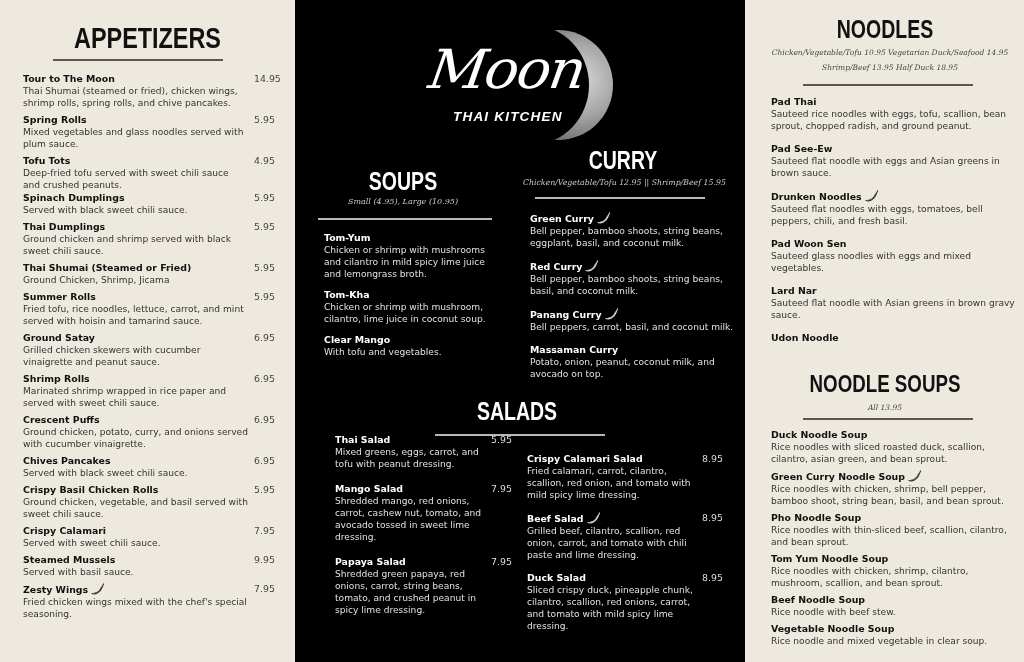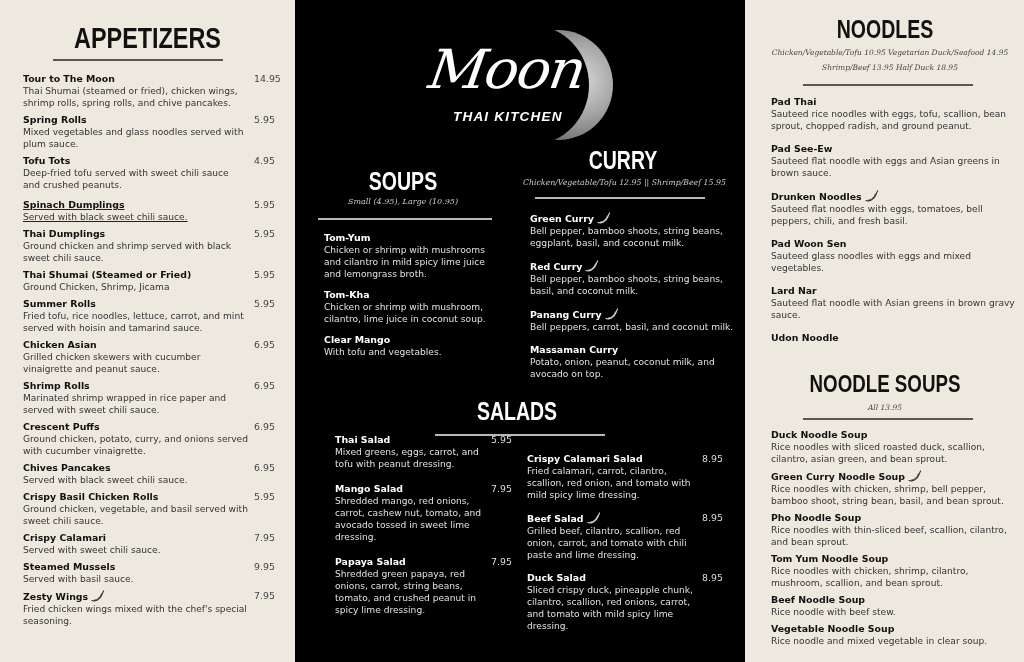--- a/index.html
+++ b/index.html
@@ -114,42 +114,42 @@
       <div class="item" style="margin-top: 5px;">
         <div class="item-name"><span>Spring Rolls</span></div>
         <div class="item-desc" style="width: 225px;">Mixed vegetables and glass noodles served with plum sauce.</div>
         <div class="item-price" style="left: 231px;">5.95</div>
       </div>
       <div class="item" style="margin-top: 5px;">
         <div class="item-name"><span>Tofu Tots</span></div>
         <div class="item-desc" style="width: 225px;">Deep-fried tofu served with sweet chili sauce and crushed peanuts.</div>
         <div class="item-price" style="left: 231px;">4.95</div>
       </div>
-      <div class="item" style="margin-top: 8px; text-decoration: underline;">
+      <div class="item" style="margin-top: 1px;">
         <div class="item-name"><span>Spinach Dumplings</span></div>
         <div class="item-desc" style="width: 225px;">Served with black sweet chili sauce.</div>
         <div class="item-price" style="left: 231px;">5.95</div>
       </div>
       <div class="item" style="margin-top: 5px;">
         <div class="item-name"><span>Thai Dumplings</span></div>
         <div class="item-desc" style="width: 225px;">Ground chicken and shrimp served with black sweet chili sauce.</div>
         <div class="item-price" style="left: 231px;">5.95</div>
       </div>
       <div class="item" style="margin-top: 5px;">
         <div class="item-name"><span>Thai Shumai (Steamed or Fried)</span></div>
         <div class="item-desc" style="width: 225px;">Ground Chicken, Shrimp, Jicama</div>
         <div class="item-price" style="left: 231px;">5.95</div>
       </div>
       <div class="item" style="margin-top: 5px;">
         <div class="item-name"><span>Summer Rolls</span></div>
         <div class="item-desc" style="width: 225px;">Fried tofu, rice noodles, lettuce, carrot, and mint served with hoisin and tamarind sauce.</div>
         <div class="item-price" style="left: 231px;">5.95</div>
       </div>
       <div class="item" style="margin-top: 5px;">
-        <div class="item-name"><span>Chicken Asian</span></div>
+        <div class="item-name"><span>Ground Satay</span></div>
         <div class="item-desc" style="width: 225px;">Grilled chicken skewers with cucumber vinaigrette and peanut sauce.</div>
         <div class="item-price" style="left: 231px;">6.95</div>
       </div>
       <div class="item" style="margin-top: 5px;">
         <div class="item-name"><span>Shrimp Rolls</span></div>
         <div class="item-desc" style="width: 225px;">Marinated shrimp wrapped in rice paper and served with sweet chili sauce.</div>
         <div class="item-price" style="left: 231px;">6.95</div>
       </div>
       <div class="item" style="margin-top: 5px;">
         <div class="item-name"><span>Crescent Puffs</span></div>

